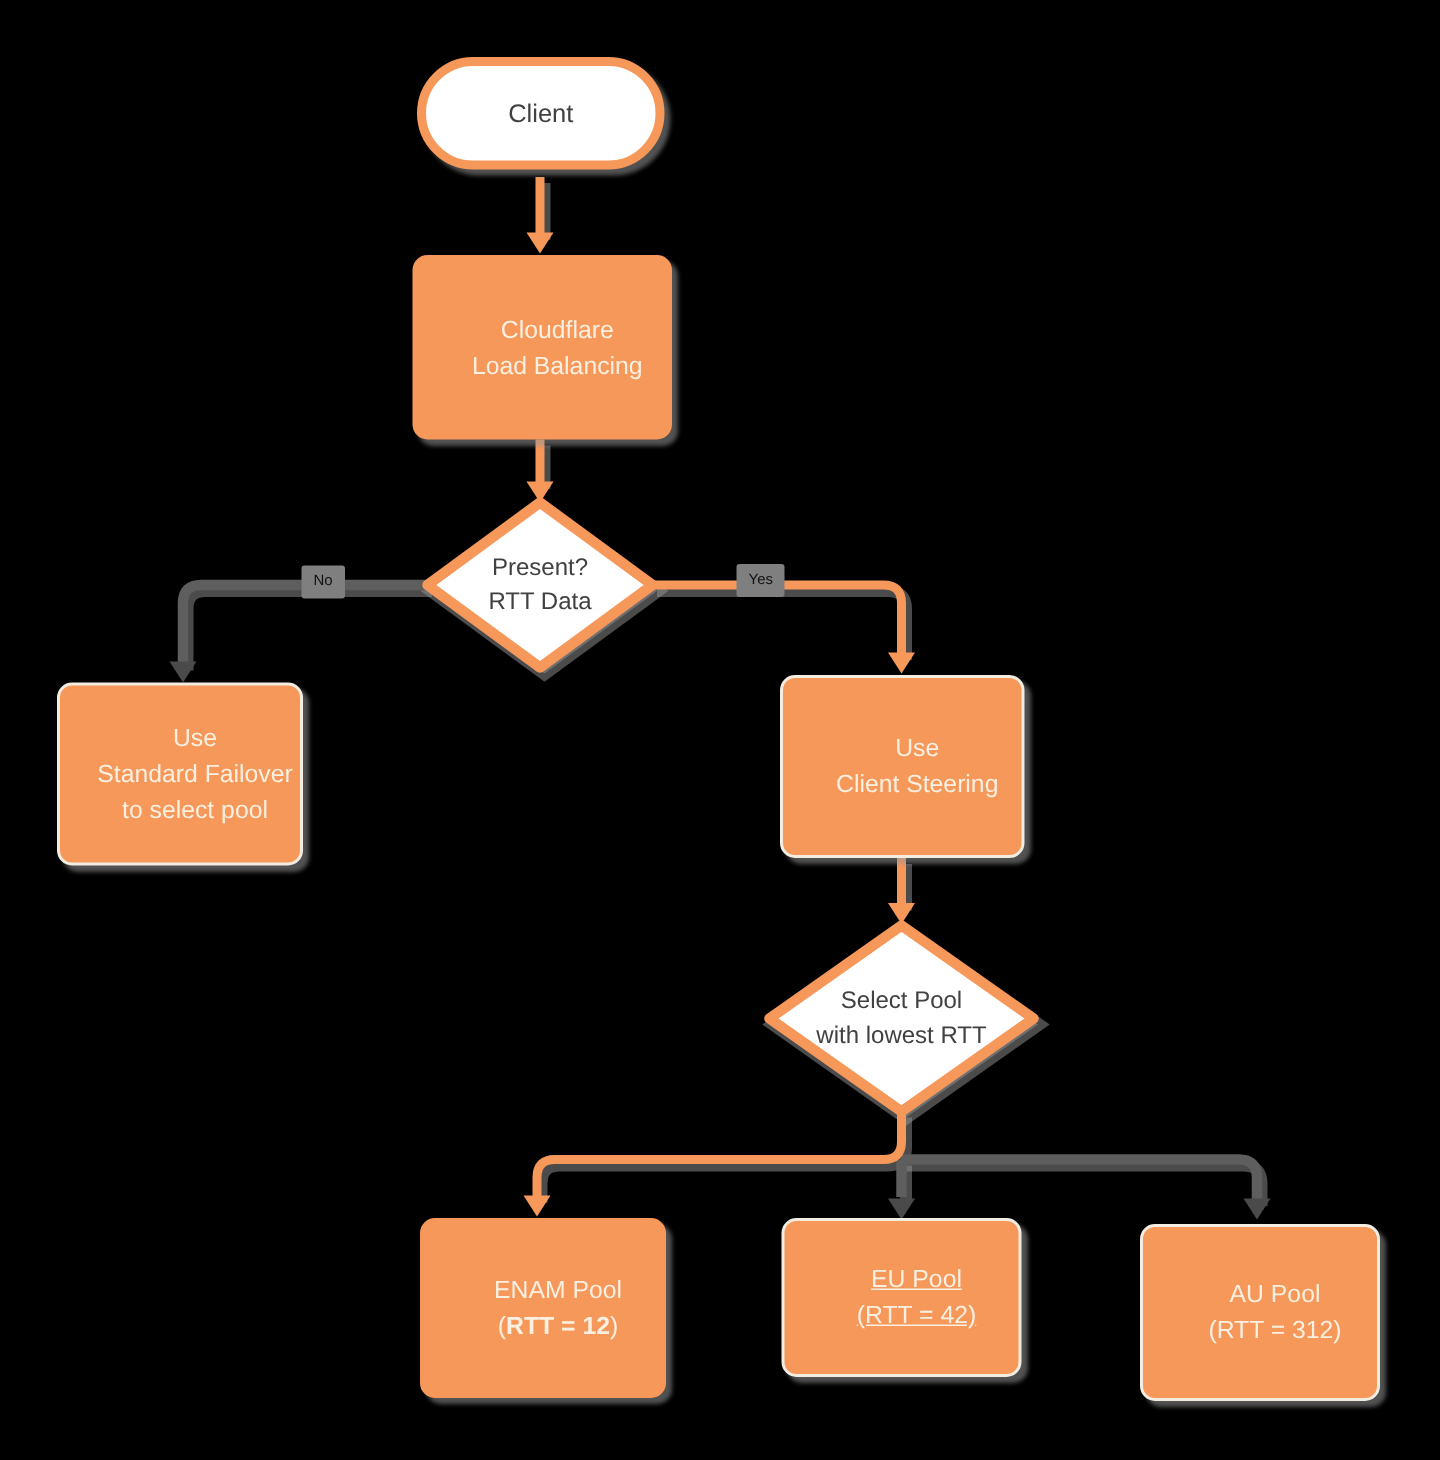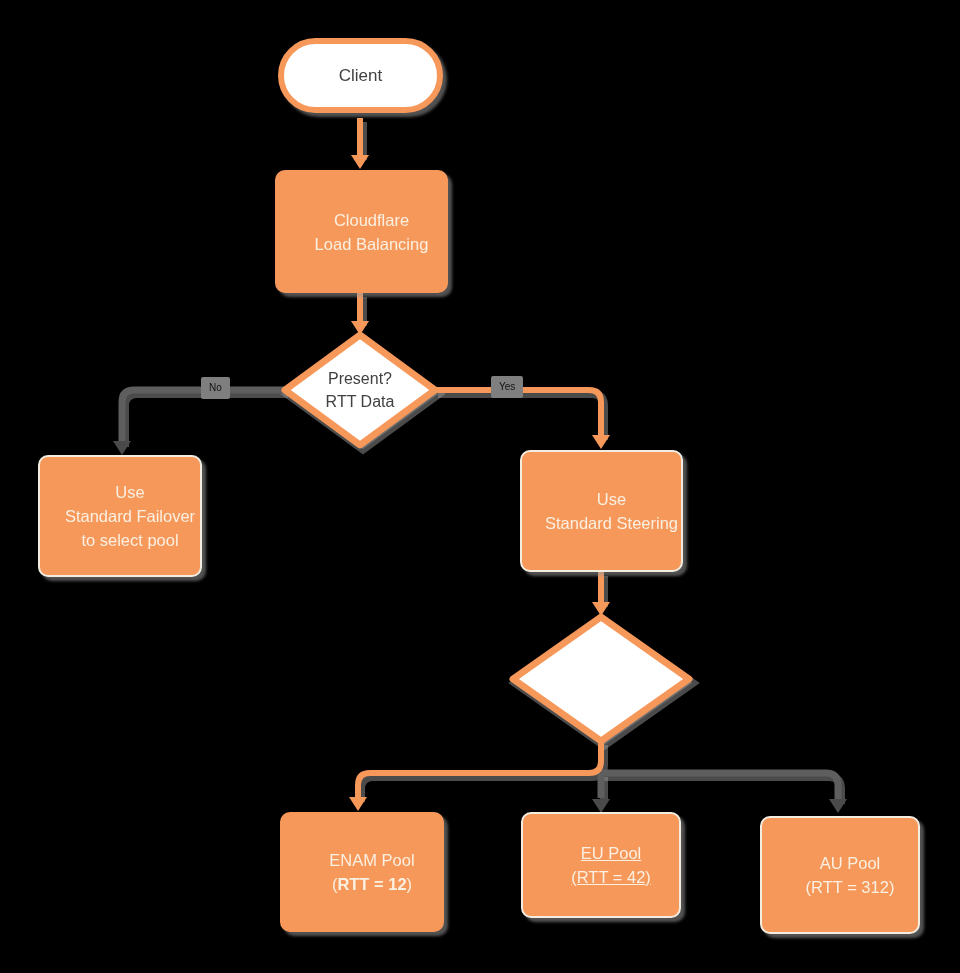--- a/index.html
+++ b/index.html
@@ -134,24 +134,26 @@
   <div class="edge-label" style="left:491px; top:376px;">Yes</div>
 
   <div class="node orange-box" style="left:38px; top:455px; width:164px; height:122px;">
     <div class="ln">Use</div>
     <div class="ln">Standard Failover</div>
     <div class="ln">to select pool</div>
   </div>
 
   <div class="node orange-box" style="left:520px; top:450px; width:163px; height:122px;">
     <div class="ln">Use</div>
-    <div class="ln">Standard Steering</div>
+    <div class="ln">Client Steering</div>
   </div>
 
   <div class="diamond-text" style="left:601px; top:679px;">
+    <div class="ln">Select Pool</div>
+    <div class="ln">with lowest RTT</div>
   </div>
 
   <div class="node orange-box seamless" style="left:280px; top:812px; width:164px; height:120px;">
     <div class="ln">ENAM Pool</div>
     <div class="ln"><span>(</span><span class="bold">RTT = 12</span><span>)</span></div>
   </div>
 
   <div class="node orange-box" style="left:521px; top:812px; width:160px; height:106px;text-decoration:underline;">
     <div class="ln">EU Pool</div>
     <div class="ln">(RTT = 42)</div>

